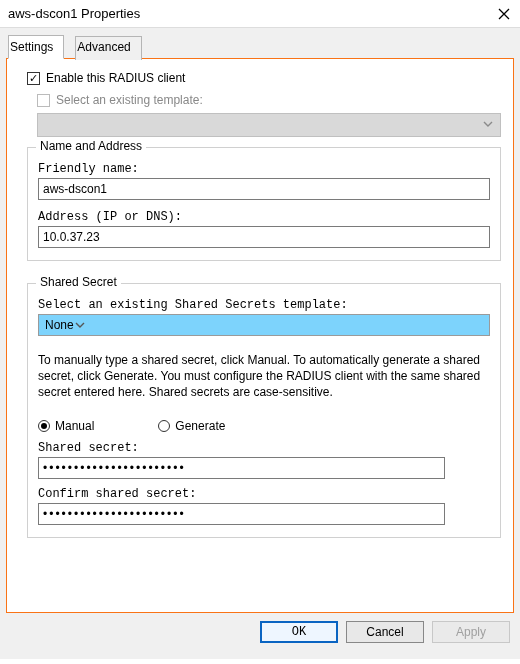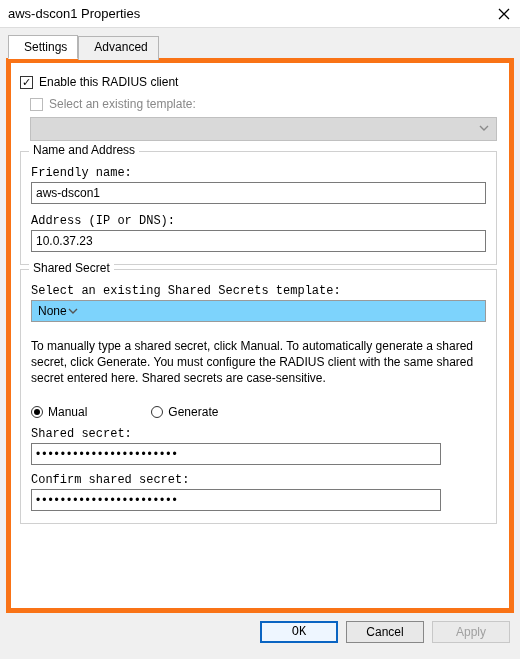--- a/index.html
+++ b/index.html
@@ -28,45 +28,45 @@
     height: 632px;
     position: relative;
   }
   .tabstrip {
     display: flex;
     position: relative;
     z-index: 2;
     margin-left: 2px;
   }
   .tab {
-    padding: 4px 10px 4px 15px;
+    padding: 4px 10px 4px 1px;
     border: 1px solid #b5b5b5;
     border-bottom: none;
     background: #f0f0f0;
     font-size: 12px;
-    margin-right: 0;
+    margin-right: 11px;
     position: relative;
     top: 1px;
     cursor: default;
   }
   .tab.active {
     background: #fff;
     border-bottom: 1px solid #fff;
     z-index: 3;
   }
   .tab.inactive {
     background: #f0f0f0;
     top: 2px;
     padding-top: 3px;
     padding-bottom: 3px;
   }
   .tabpanel {
-    border: 5px solid #f97316;
-    background: #fff;
-    padding: 12px 12px 14px 9px;
+    border: 1px solid #f97316;
+    background: #fff;
+    padding: 12px 12px 14px 20px;
     min-height: 555px;
   }
   .row { display: flex; align-items: center; }
   .checkbox {
     width: 13px; height: 13px;
     border: 1px solid #333;
     background: #fff;
     display: inline-flex;
     align-items: center;
     justify-content: center;
@@ -236,21 +236,21 @@
 
       <div class="field-label">Friendly name:</div>
       <input class="text-input" type="text" value="aws-dscon1" style="">
 
       <div class="field-label" style="margin-top:10px">Address (IP or DNS):</div>
       <div class="addr-row">
         <input class="text-input" type="text" value="10.0.37.23" style="">
       </div>
     </div>
 
-    <div class="group" style="margin-top:4px">
+    <div class="group" style="margin-top:22px">
       <span class="group-legend">Shared Secret</span>
 
       <div class="field-label">Select an existing Shared Secrets template:</div>
       <div class="select">
         <span>None</span>
         <span class="chev">
           <svg width="12" height="12" viewBox="0 0 12 12">
               <path d="M2 4 L6 8 L10 4" fill="none" stroke="#555" stroke-width="1.4"></path>
             </svg>
         </span>

